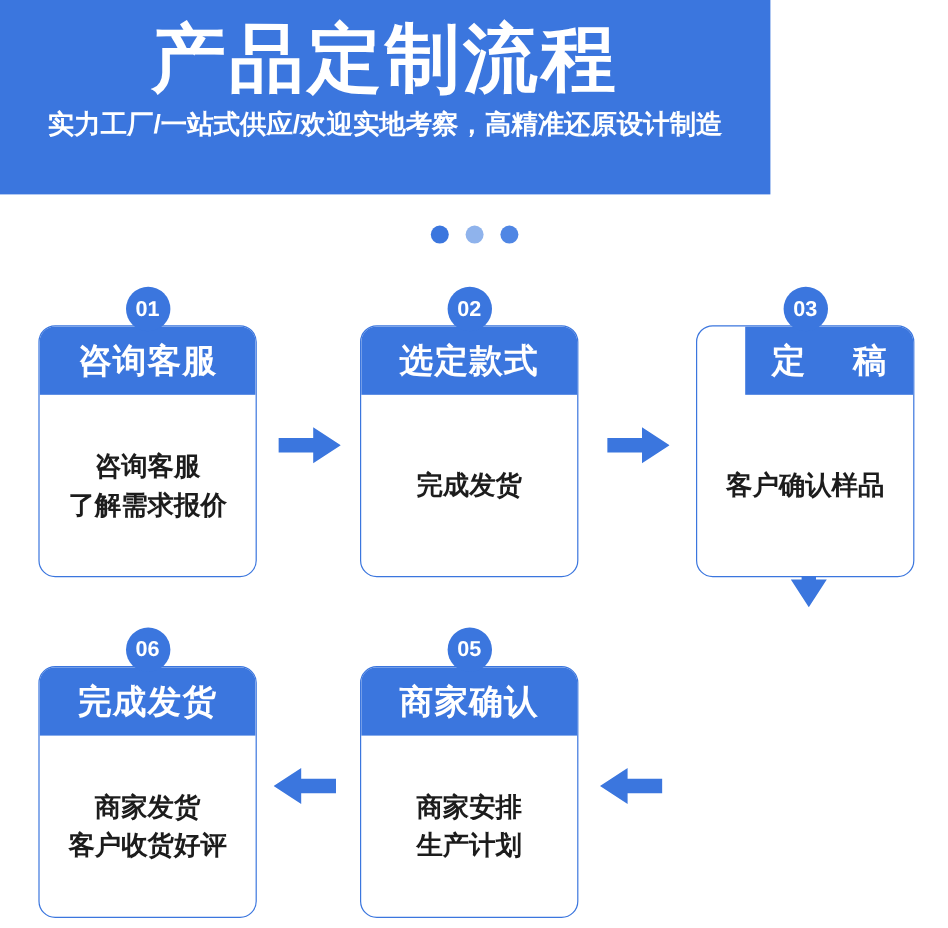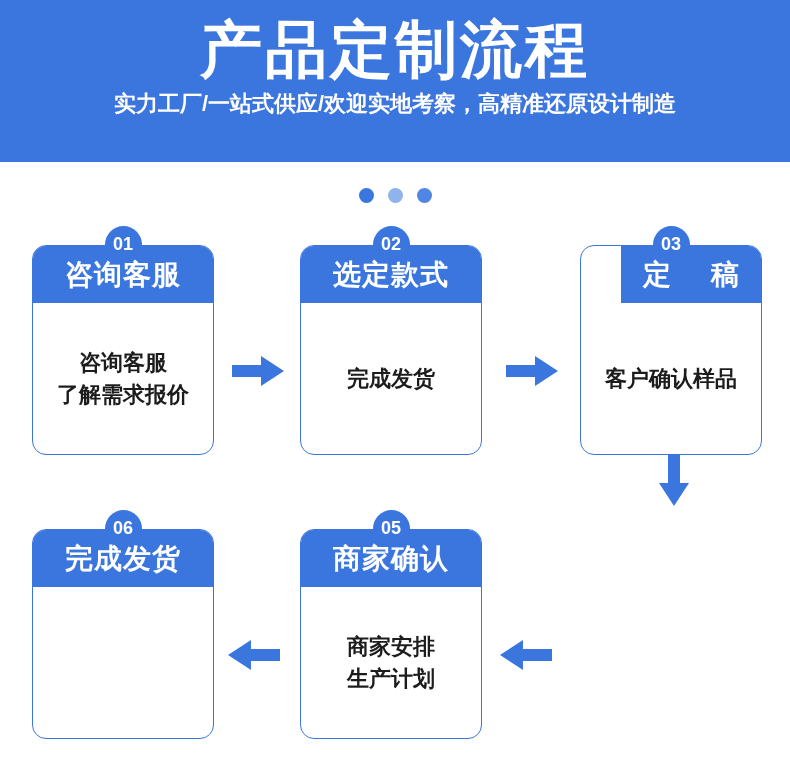--- a/index.html
+++ b/index.html
@@ -13,21 +13,21 @@
     font-family: "Liberation Sans", "DejaVu Sans", sans-serif;
     overflow: hidden;
     position: relative;
   }
 
   
   .banner {
     position: absolute;
     left: 0;
     top: 0;
-    width: 790px;
+    width: 642px;
     height: 162px;
     background: #3b76de;
     box-sizing: border-box;
     display: flex;
     flex-direction: column;
     align-items: center;
     justify-content: flex-start;
   }
   .banner-title {
     margin-top: 14px;
@@ -80,21 +80,21 @@
     width: 182px;
   }
   .card-slot.col1 { left: 32px; }
   .card-slot.col2 { left: 300px; }
   .card-slot.col3 { left: 580px; }
   .card-slot.rowA { top: 0px; }
   .card-slot.rowB { top: 284px; }
 
   .badge {
     position: relative;
-    margin: 0 auto;
+    margin: 13px auto;
     width: 37px;
     height: 37px;
     border-radius: 50%;
     background: #3b76de;
     color: #ffffff;
     font-size: 18px;
     font-weight: bold;
     display: flex;
     align-items: center;
     justify-content: center;
@@ -203,20 +203,24 @@
       <div class="card-body">
         <span class="line">客户确认样品</span>
       </div>
     </div>
   </div>
 
   <div class="card-slot col1 rowB">
     <div class="badge">06</div>
     <div class="card">
       <div class="card-head">完成发货</div>
+      <div class="card-body">
+        <span class="line">商家发货</span>
+        <span class="line">客户收货好评</span>
+      </div>
     </div>
   </div>
 
   <div class="card-slot col2 rowB">
     <div class="badge">05</div>
     <div class="card">
       <div class="card-head">商家确认</div>
       <div class="card-body">
         <span class="line">商家安排</span>
         <span class="line">生产计划</span>

